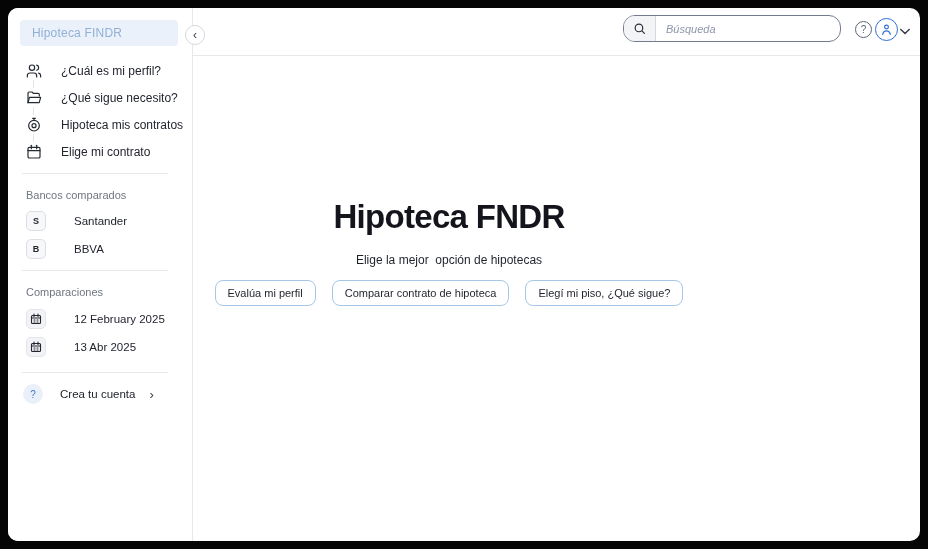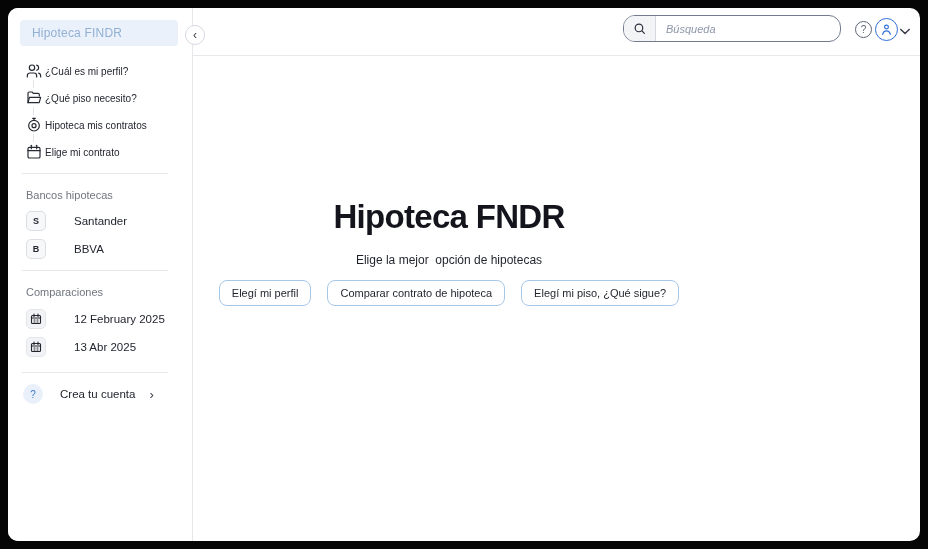--- a/index.html
+++ b/index.html
@@ -31,21 +31,21 @@
     background:#fff; border:1px solid #d6d9df; border-radius:50%;
     z-index:6; display:flex; align-items:center; justify-content:center;
     font-size:12px; color:#3a3f4a; line-height:1; cursor:pointer;
   }
   .nav-item {
     position:absolute; left:0; width:185px; height:26px;
     display:flex; align-items:center; padding-left:18px; cursor:pointer;
   }
   .nav-icon { width:16px; height:16px; display:flex; align-items:center; justify-content:center; flex:0 0 16px; }
   .nav-icon svg { display:block; }
-  .nav-label { margin-left:3px; font-size:10px; color:#23262f; white-space:nowrap; }
+  .nav-label { margin-left:19px; font-size:12px; color:#23262f; white-space:nowrap; }
   .connector { position:absolute; left:25px; width:1px; height:8px; background:#e4e5e9; }
   .divider { position:absolute; left:14px; width:146px; height:1px; background:#e7e8ec; }
   .section-label { position:absolute; left:18px; font-size:11px; color:#70767f; white-space:nowrap; }
   .row-item {
     position:absolute; left:0; width:185px; height:24px;
     display:flex; align-items:center; padding-left:18px; cursor:pointer;
   }
   .chip {
     width:20px; height:20px; border-radius:5px; flex:0 0 20px;
     background:#f7f8f9; border:1px solid #dcdee3;
@@ -133,21 +133,21 @@
     </div>
     <div class="connector" style="top:72px"></div>
 
     <div class="nav-item" style="top:77px">
       <span class="nav-icon">
         <svg width="16" height="16" viewBox="0 0 24 24" fill="none" stroke="#262a33" stroke-width="1.8" stroke-linecap="round" stroke-linejoin="round">
             <path d="M3 19V5a2 2 0 0 1 2-2h4l2 2h7a2 2 0 0 1 2 2v2"></path>
             <path d="M3 19l2.2-8H22l-2.2 8z"></path>
           </svg>
       </span>
-      <span class="nav-label">¿Qué piso necesito?</span>
+      <span class="nav-label">¿Qué sigue necesito?</span>
     </div>
     <div class="connector" style="top:99px"></div>
 
     <div class="nav-item" style="top:104px">
       <span class="nav-icon">
         <svg width="16" height="16" viewBox="0 0 24 24" fill="none" stroke="#262a33" stroke-width="1.8" stroke-linecap="round" stroke-linejoin="round">
             <circle cx="12" cy="13" r="8"></circle>
             <circle cx="12" cy="13" r="3"></circle>
             <path d="M10 2h4"></path>
             <path d="M12 2v3"></path>
@@ -164,21 +164,21 @@
             <path d="M8 2v5"></path>
             <path d="M16 2v5"></path>
             <path d="M3 10h18"></path>
           </svg>
       </span>
       <span class="nav-label">Elige mi contrato</span>
     </div>
 
     <div class="divider" style="top:165px"></div>
 
-    <div class="section-label" style="top:181px">Bancos hipotecas</div>
+    <div class="section-label" style="top:181px">Bancos comparados</div>
 
     <div class="row-item" style="top:201px">
       <span class="chip">S</span>
       <span class="row-text">Santander</span>
     </div>
     <div class="row-item" style="top:229px">
       <span class="chip">B</span>
       <span class="row-text">BBVA</span>
     </div>
 
@@ -246,19 +246,19 @@
   <div class="caret-btn">
     <svg width="10" height="7" viewBox="0 0 12 8" fill="none" stroke="#3a3f4a" stroke-width="1.8" stroke-linecap="round" stroke-linejoin="round">
         <path d="M1 1.5L6 6.5L11 1.5"></path>
       </svg>
   </div>
 
   <div class="hero">
     <div class="hero-title">Hipoteca FNDR</div>
     <div class="hero-subtitle">Elige la mejor  opción de hipotecas</div>
     <div class="hero-actions">
-      <button class="action-btn">Elegí mi perfil</button>
+      <button class="action-btn">Evalúa mi perfil</button>
       <button class="action-btn">Comparar contrato de hipoteca</button>
       <button class="action-btn">Elegí mi piso, ¿Qué sigue?</button>
     </div>
   </div>
 
 </div>
 
 </body></html>

